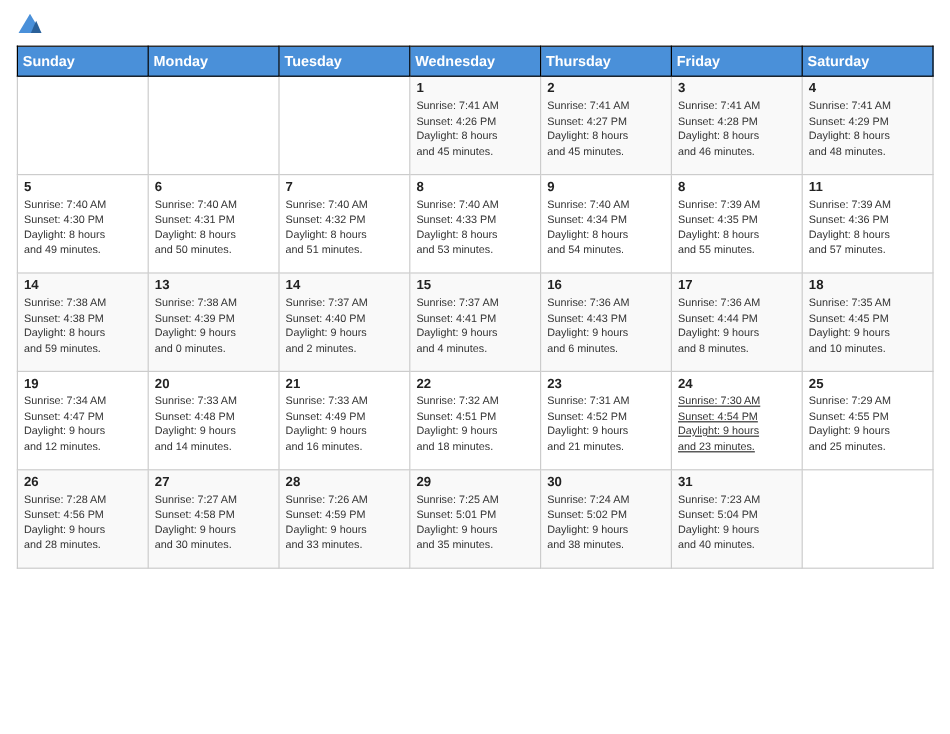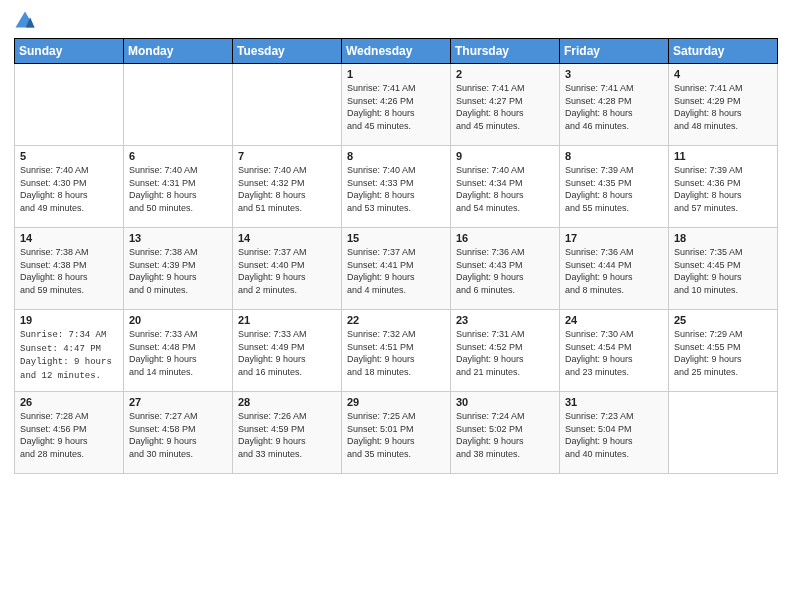--- a/index.html
+++ b/index.html
@@ -199,41 +199,41 @@
           <td><span class="day-num">17</span><span class="day-info" style="white-space: pre-line;">Sunrise: 7:36 AM
 Sunset: 4:44 PM
 Daylight: 9 hours
 and 8 minutes.</span></td>
           <td><span class="day-num">18</span><span class="day-info" style="white-space: pre-line;">Sunrise: 7:35 AM
 Sunset: 4:45 PM
 Daylight: 9 hours
 and 10 minutes.</span></td>
         </tr>
         <tr>
-          <td><span class="day-num">19</span><span class="day-info" style="white-space: pre-line; font-family: Liberation Mono, monospace;">Sunrise: 7:34 AM
+          <td><span class="day-num">19</span><span class="day-info" style="white-space: pre-line;">Sunrise: 7:34 AM
 Sunset: 4:47 PM
 Daylight: 9 hours
 and 12 minutes.</span></td>
           <td><span class="day-num">20</span><span class="day-info" style="white-space: pre-line;">Sunrise: 7:33 AM
 Sunset: 4:48 PM
 Daylight: 9 hours
 and 14 minutes.</span></td>
           <td><span class="day-num">21</span><span class="day-info" style="white-space: pre-line;">Sunrise: 7:33 AM
 Sunset: 4:49 PM
 Daylight: 9 hours
 and 16 minutes.</span></td>
           <td><span class="day-num">22</span><span class="day-info" style="white-space: pre-line;">Sunrise: 7:32 AM
 Sunset: 4:51 PM
 Daylight: 9 hours
 and 18 minutes.</span></td>
           <td><span class="day-num">23</span><span class="day-info" style="white-space: pre-line; margin-top: 26px;">Sunrise: 7:31 AM
 Sunset: 4:52 PM
 Daylight: 9 hours
 and 21 minutes.</span></td>
-          <td><span class="day-num">24</span><span class="day-info" style="white-space: pre-line;">Sunrise: 7:30 AM
+          <td><span class="day-num">24</span><span class="day-info" style="white-space: pre-line; text-decoration: underline;">Sunrise: 7:30 AM
 Sunset: 4:54 PM
 Daylight: 9 hours
 and 23 minutes.</span></td>
           <td><span class="day-num">25</span><span class="day-info" style="white-space: pre-line;">Sunrise: 7:29 AM
 Sunset: 4:55 PM
 Daylight: 9 hours
 and 25 minutes.</span></td>
         </tr>
         <tr>
           <td><span class="day-num">26</span><span class="day-info" style="white-space: pre-line;">Sunrise: 7:28 AM

